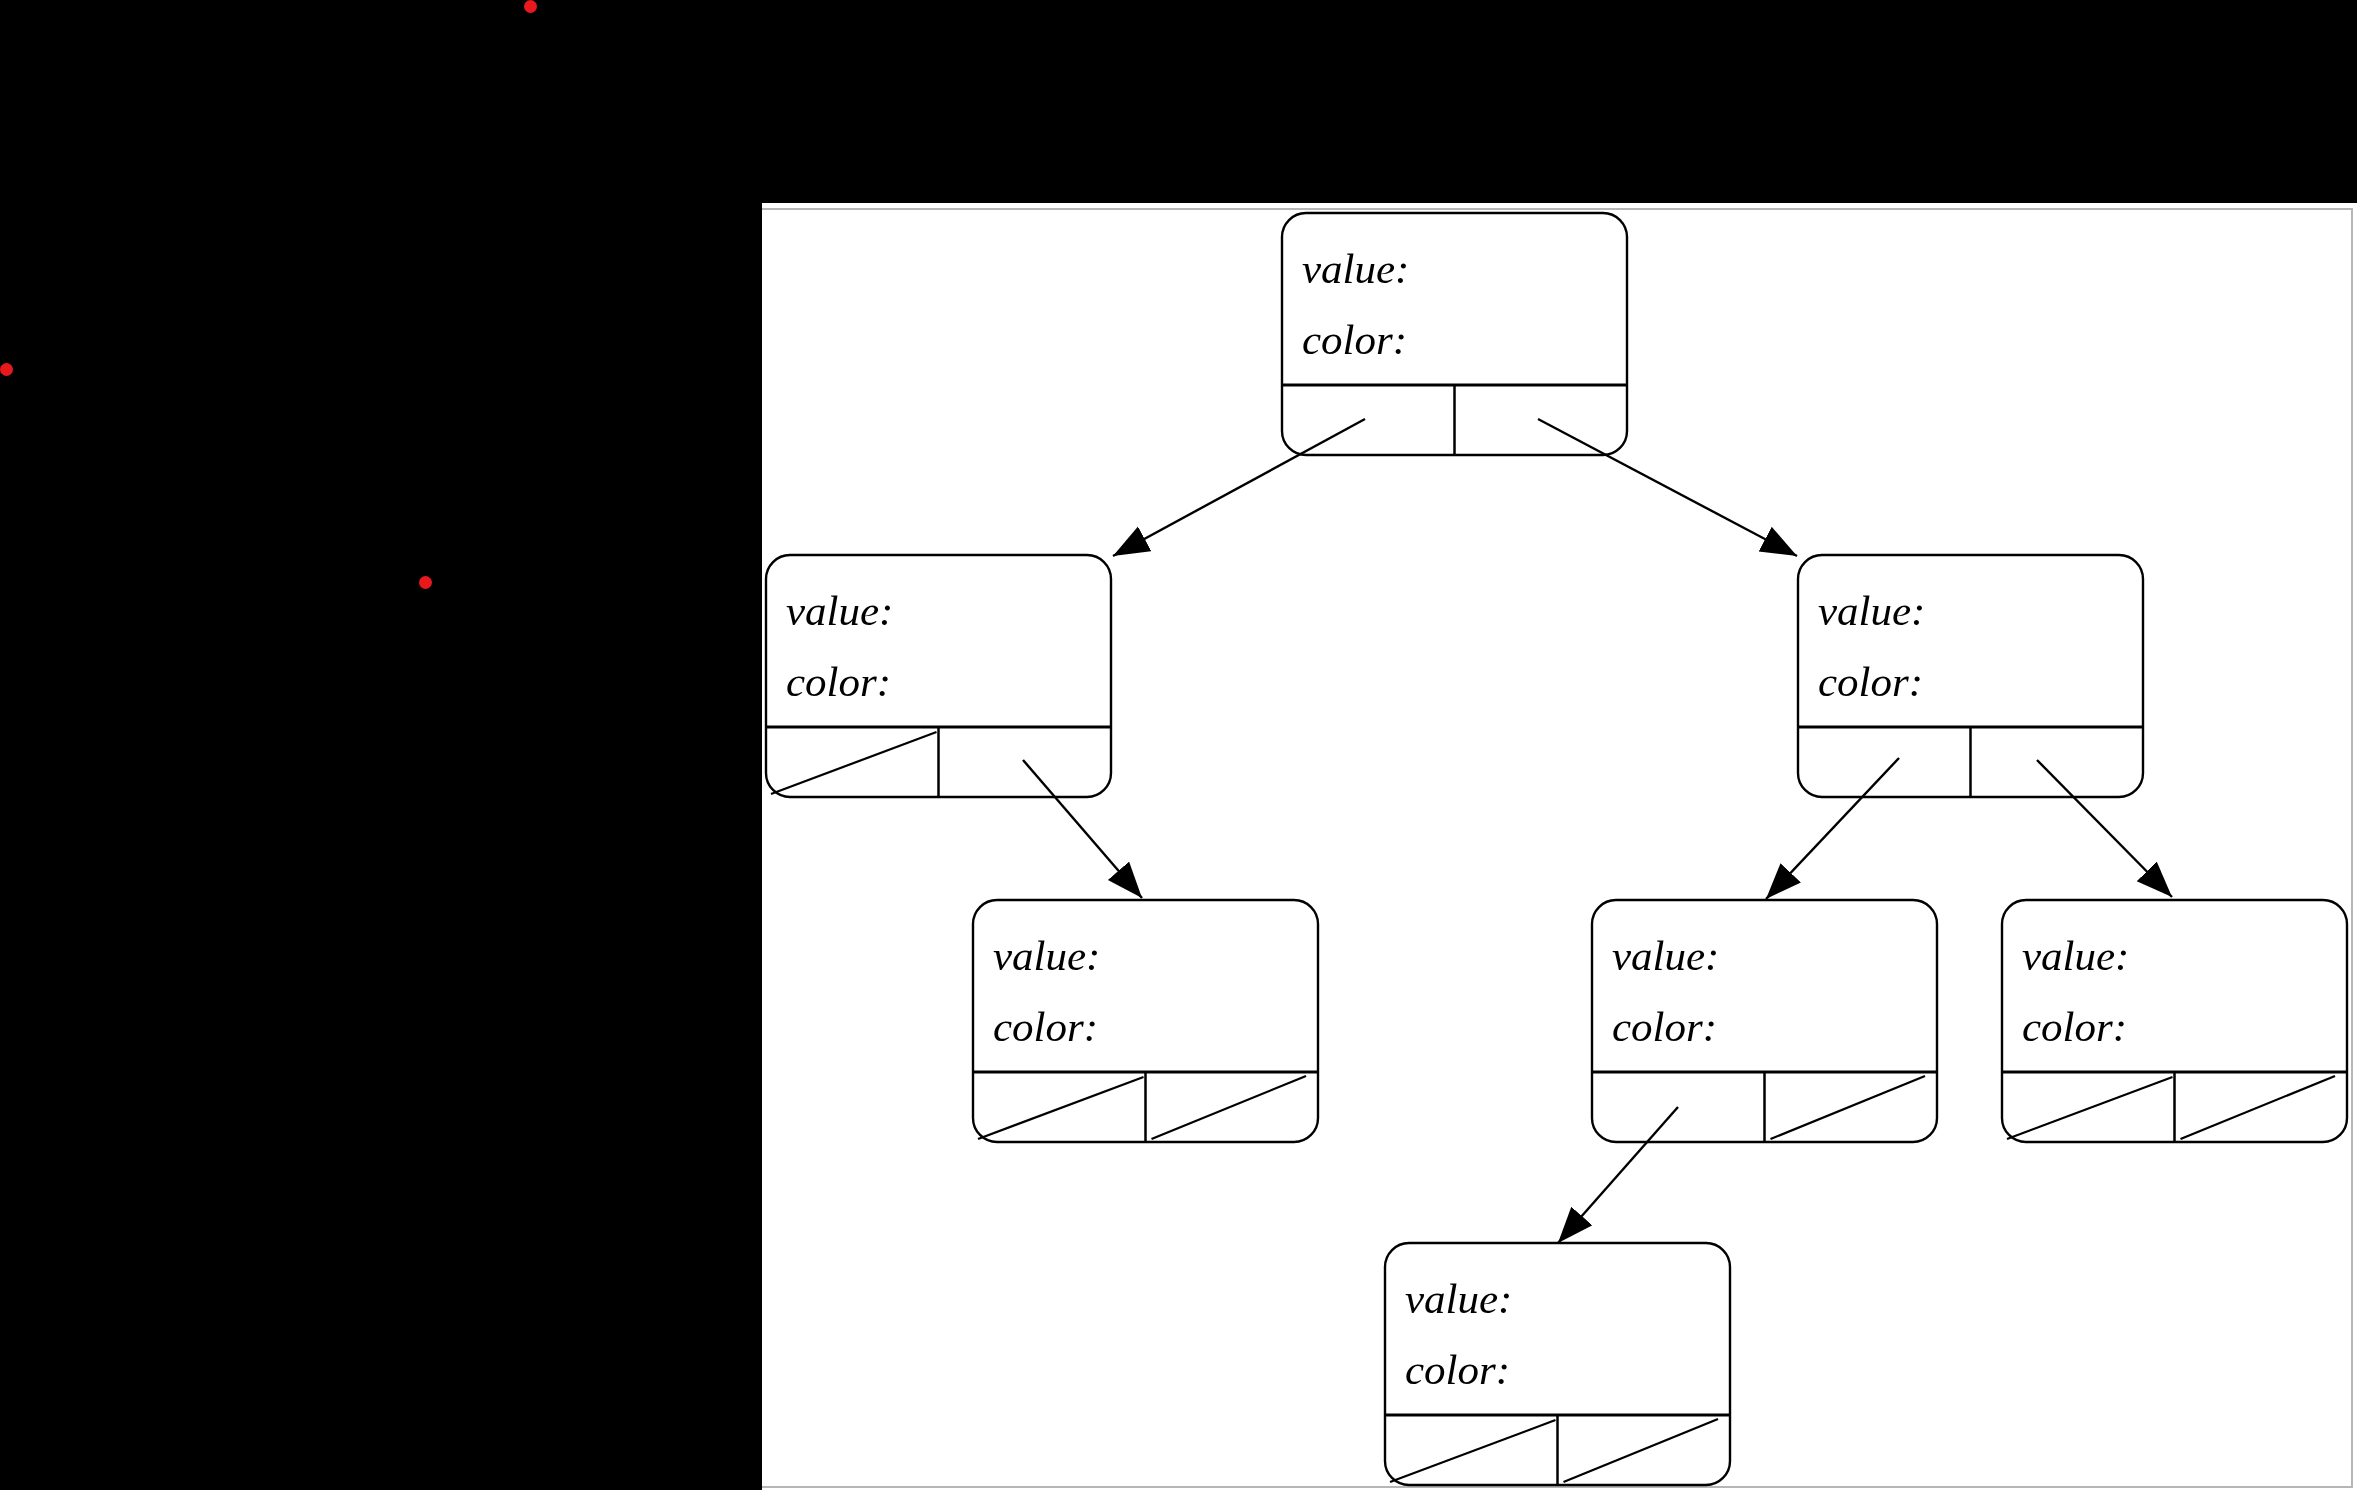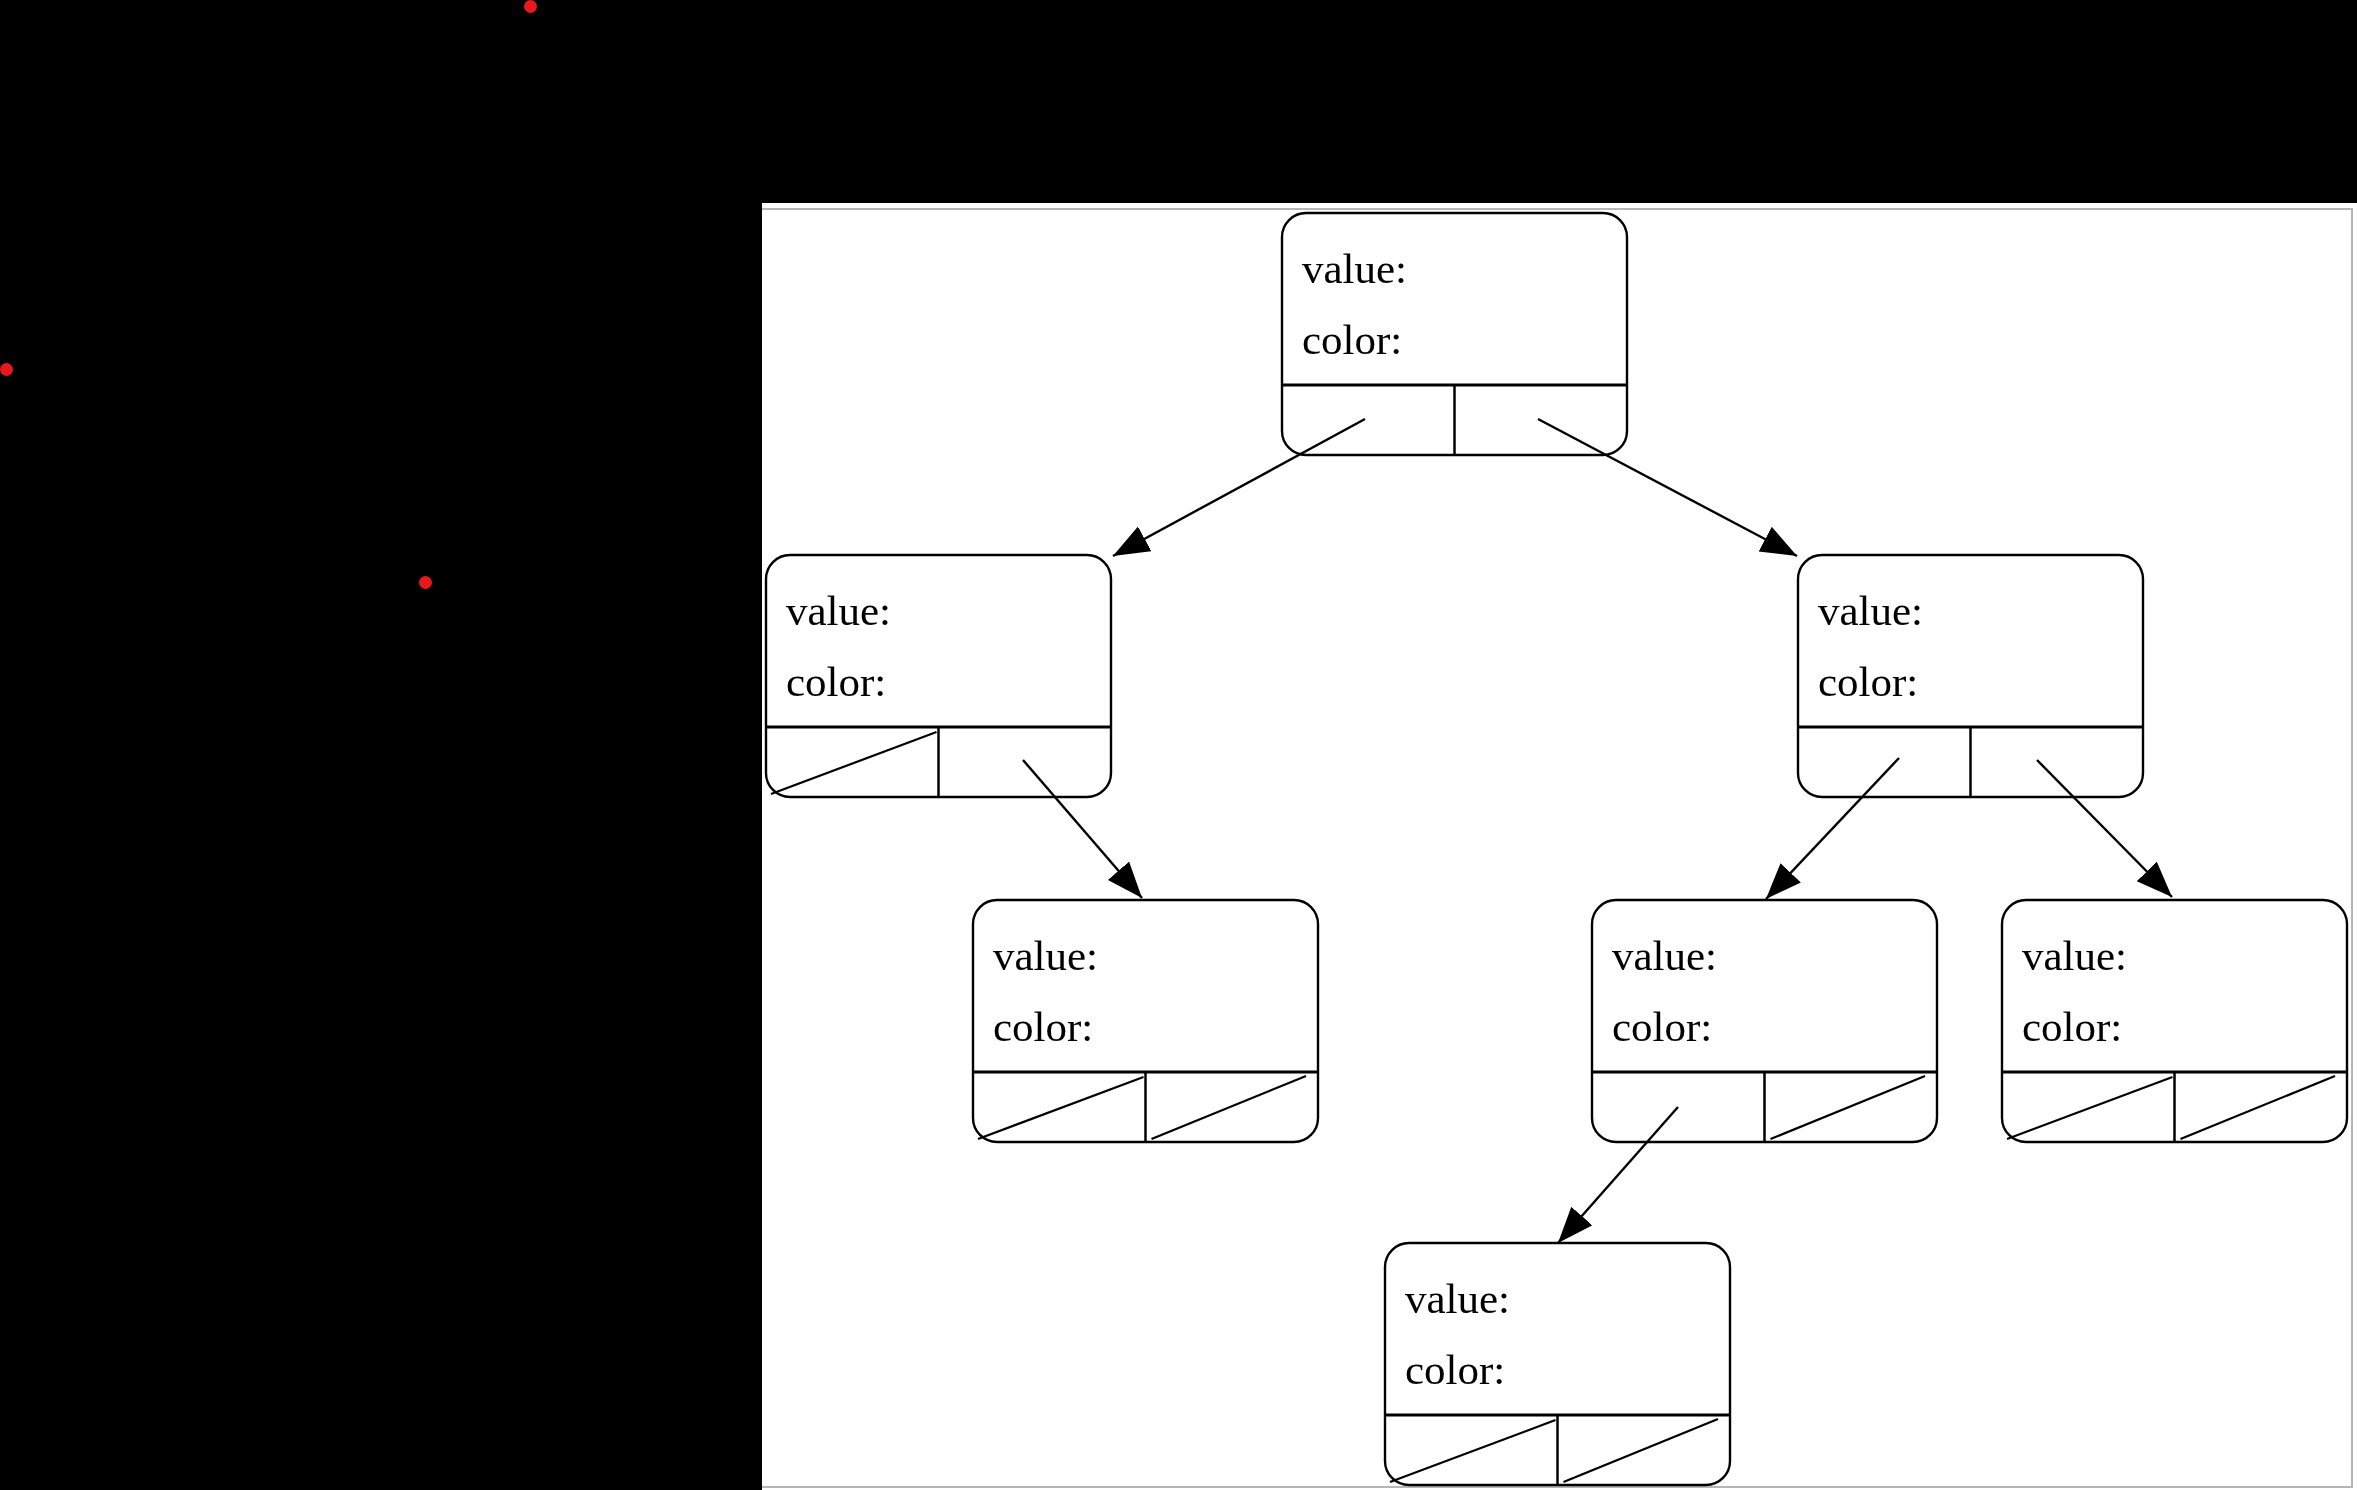--- a/index.html
+++ b/index.html
@@ -7,20 +7,21 @@
     padding: 0;
     width: 2357px;
     height: 1490px;
     overflow: hidden;
     font-family: "Liberation Serif", serif;
   }
   #scene {
     position: relative;
     width: 2357px;
     height: 1490px;
+    font-style: italic;
   }
   #document-panel {
     position: absolute;
   }
   .inner-border {
     position: absolute;
   }
   #tree-svg {
     position: absolute;
     left: 0;

